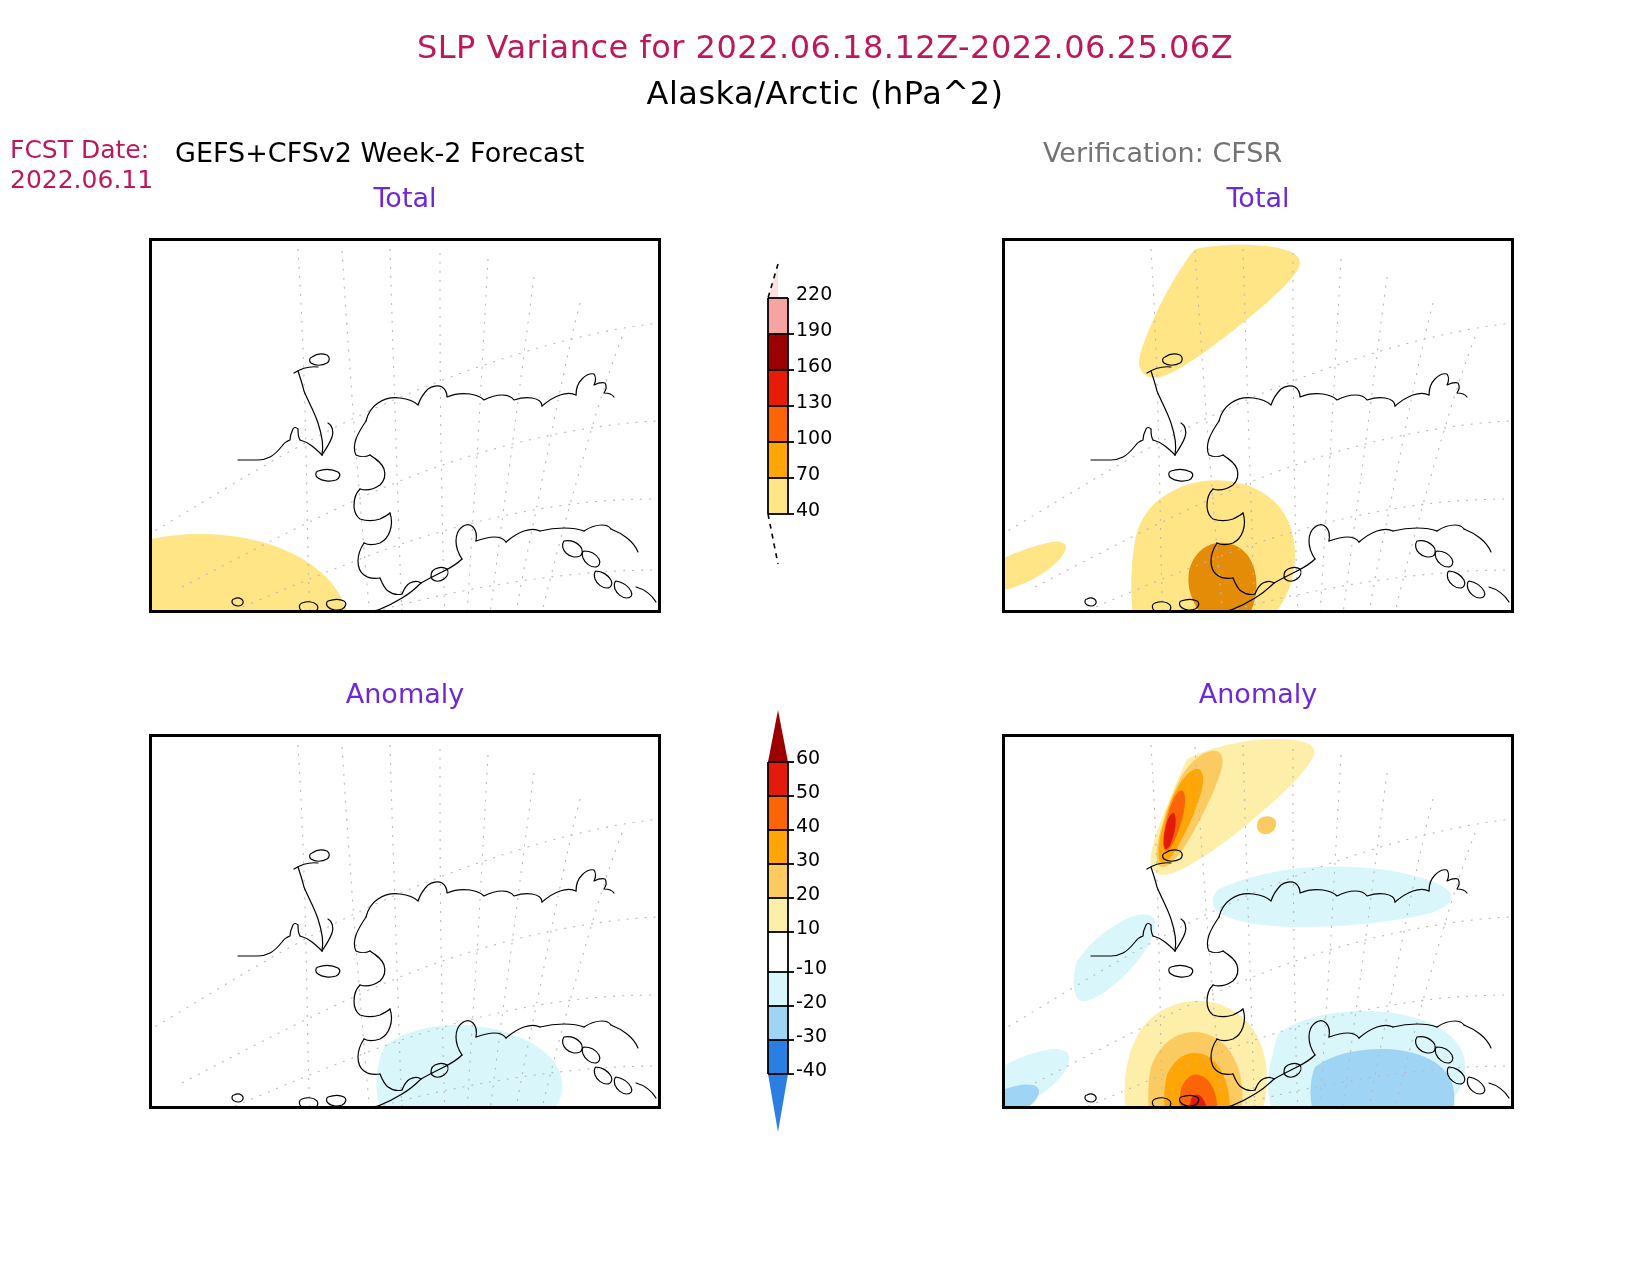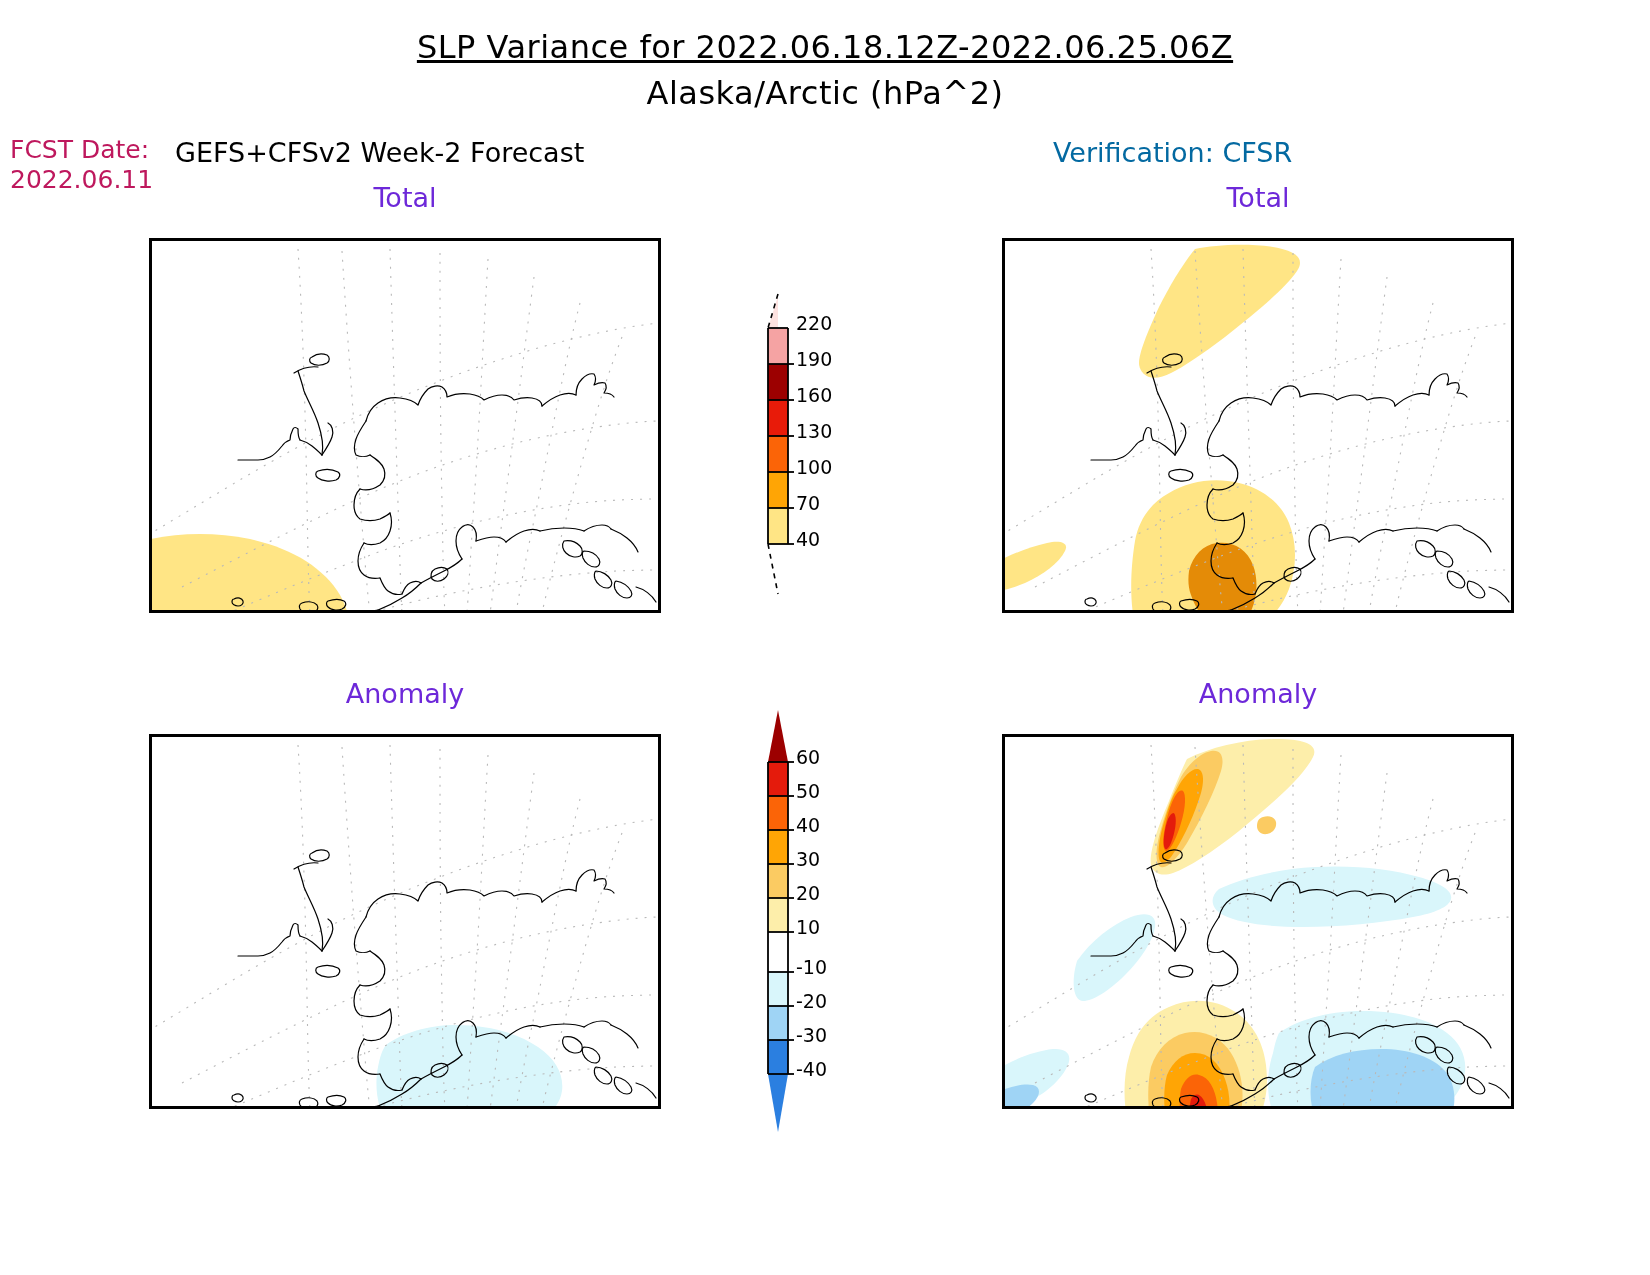--- a/index.html
+++ b/index.html
@@ -1,24 +1,24 @@
 <!DOCTYPE html>
 <html><head>
 <meta charset="utf-8">
 <style>
   html,body{margin:0;padding:0;background:#ffffff;}
   body{width:1650px;height:1275px;position:relative;
        font-family:"DejaVu Sans","Liberation Sans",sans-serif;
        -webkit-font-smoothing:none;}
   .abs{position:absolute;}
-  #title1{left:0;top:28px;width:1650px;text-align:center;font-size:32px;color:#000000;letter-spacing:0.5px;white-space:nowrap;text-decoration:underline;}
+  #title1{left:0;top:28px;width:1650px;text-align:center;font-size:32px;color:#be185d;letter-spacing:0.5px;white-space:nowrap;}
   #title2{left:0;top:74px;width:1650px;text-align:center;font-size:32px;color:#000;letter-spacing:0.5px;white-space:nowrap;}
   #fcst{left:10px;top:135px;font-size:25px;color:#be185d;line-height:30px;white-space:nowrap;}
   #modelhdr{left:175px;top:137px;font-size:27px;color:#000;white-space:nowrap;}
-  #verhdr{left:1043px;top:137px;font-size:27px;color:#0369a1;white-space:nowrap;margin-left:10px;}
+  #verhdr{left:1043px;top:137px;font-size:27px;color:#737373;white-space:nowrap;}
   .paneltitle{font-size:27px;color:#6d28d9;text-align:center;white-space:nowrap;}
   .mapbox{border:3px solid #000;background:#ffffff;overflow:hidden;box-sizing:border-box;}
   .mapsvg{position:absolute;left:0;top:0;}
   .cbarwrap{position:absolute;}
   .cbarlabel{position:absolute;font-size:19px;color:#000;white-space:nowrap;}
 </style>
 </head>
 <body>
 
 <div class="abs" id="title1">SLP Variance for 2022.06.18.12Z-2022.06.25.06Z</div>
@@ -330,21 +330,21 @@
         <path d="M269,342 C263,348 257,353 250,357 C242,362 234,366 226,369"></path>
         <path d="M226,369 C216,371 206,372 196,372"></path>
         <path d="M176,360 C182,358 188,358 192,360 C195,362 194,366 190,368 C185,370 179,369 176,366 C174,364 174,361 176,360 Z"></path>
         <path d="M150,362 C156,360 162,361 165,364 C167,367 165,371 160,372 C155,373 150,371 148,368 C147,366 147,363 150,362 Z"></path>
         <path d="M82,358 C86,356 90,357 91,360 C92,363 89,365 86,365 C83,365 80,363 80,361 C80,359 80,358 82,358 Z"></path>
       </g>
     </g>
   </svg>
 </div>
 
-<div class="abs cbarwrap" id="cbar-total" style="left:744px;top:280px;width:110px;height:330px;">
+<div class="abs cbarwrap" id="cbar-total" style="left:744px;top:250px;width:110px;height:330px;">
   <svg width="110" height="330" viewBox="0 0 110 330">
 
     <path fill="#fde2e0" stroke="none" d="M24,48 L34,16 L34,48 Z"></path>
     <path stroke="#000" stroke-width="1.6" fill="none" stroke-dasharray="5,5" d="M34,14 L24,48"></path>
 
     <rect x="24" y="48" width="20" height="36" fill="#f5a3a3"></rect>
     <rect x="24" y="84" width="20" height="36" fill="#9c0000"></rect>
     <rect x="24" y="120" width="20" height="36" fill="#e81b09"></rect>
     <rect x="24" y="156" width="20" height="36" fill="#fb6407"></rect>
     <rect x="24" y="192" width="20" height="36" fill="#ffa505"></rect>

